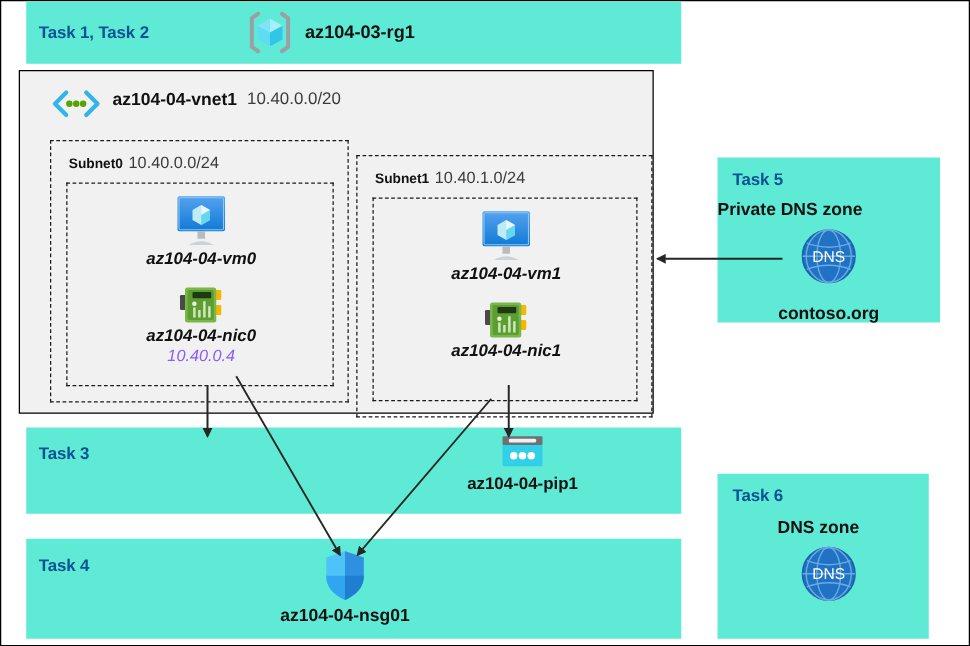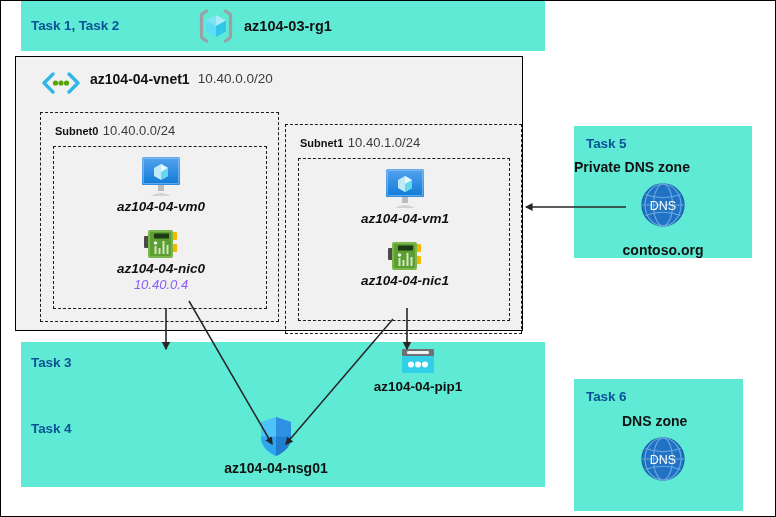--- a/index.html
+++ b/index.html
@@ -255,21 +255,21 @@
           <rect x="4" y="9" width="32" height="17" rx="1" fill="#32d0e8"></rect>
           <circle cx="13" cy="17.5" r="3" fill="#ffffff"></circle>
           <circle cx="20" cy="17.5" r="3" fill="#ffffff"></circle>
           <circle cx="27" cy="17.5" r="3" fill="#ffffff"></circle>
         </svg>
       </span>
       <div class="node-label" style="margin-top:2px;">az104-04-pip1</div>
     </div>
   </div>
 
-  <div class="panel" style="left:20px; top:406px; width:524px; height:80px;">
+  <div class="panel" style="left:20px; top:430px; width:524px; height:80px;">
     <div class="task-label" style="left:10px; top:14px;">Task 4</div>
 
     <div class="node" style="left:175px; top:8px;">
       <span>
         <svg class="ico" width="40" height="44" viewBox="0 0 40 44" aria-hidden="true">
           <path d="M20 2 L35 7 L35 22 Q35 34 20 41 Q5 34 5 22 L5 7 Z" fill="#4ec3f7"></path>
           <path d="M20 2 L35 7 L35 22 Q35 34 20 41 Z" fill="#2f8fe0"></path>
           <path d="M20 21.5 L35 21.5 L35 22 Q35 34 20 41 Z" fill="#1f7ed0"></path>
           <path d="M20 21.5 L5 21.5 L5 22 Q5 34 20 41 Z" fill="#2fa6ef"></path>
         </svg>

